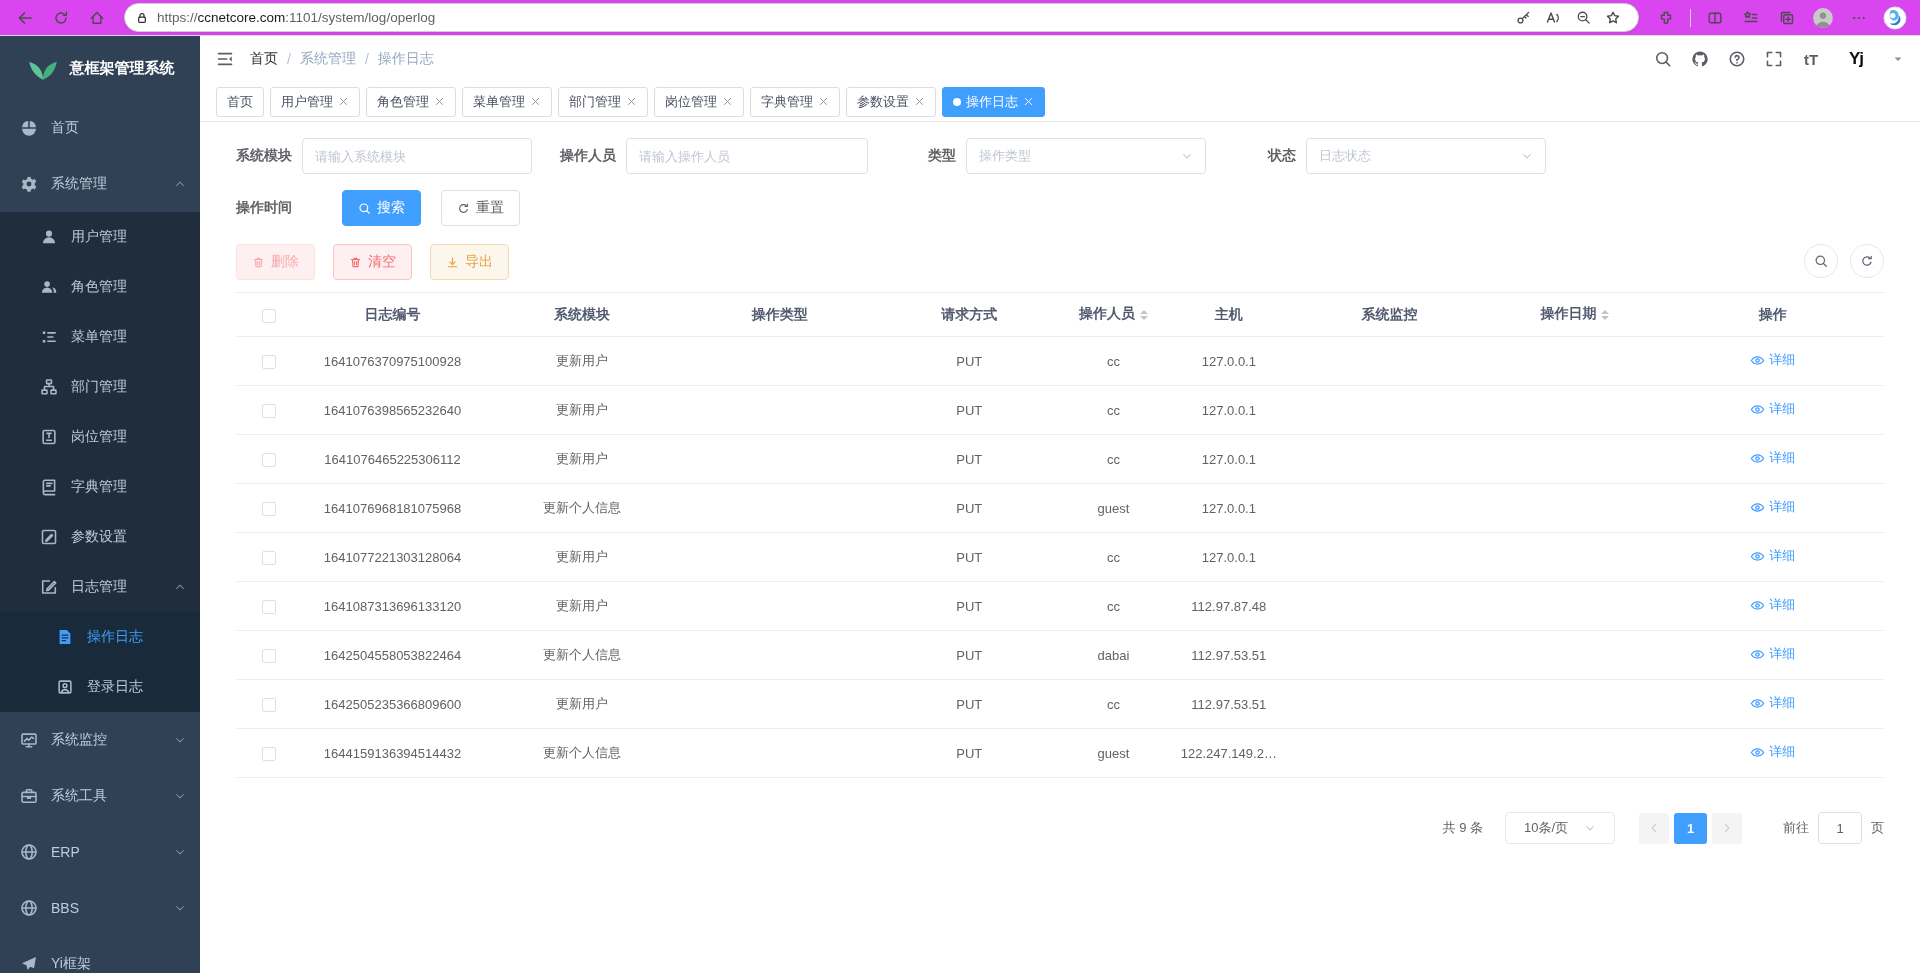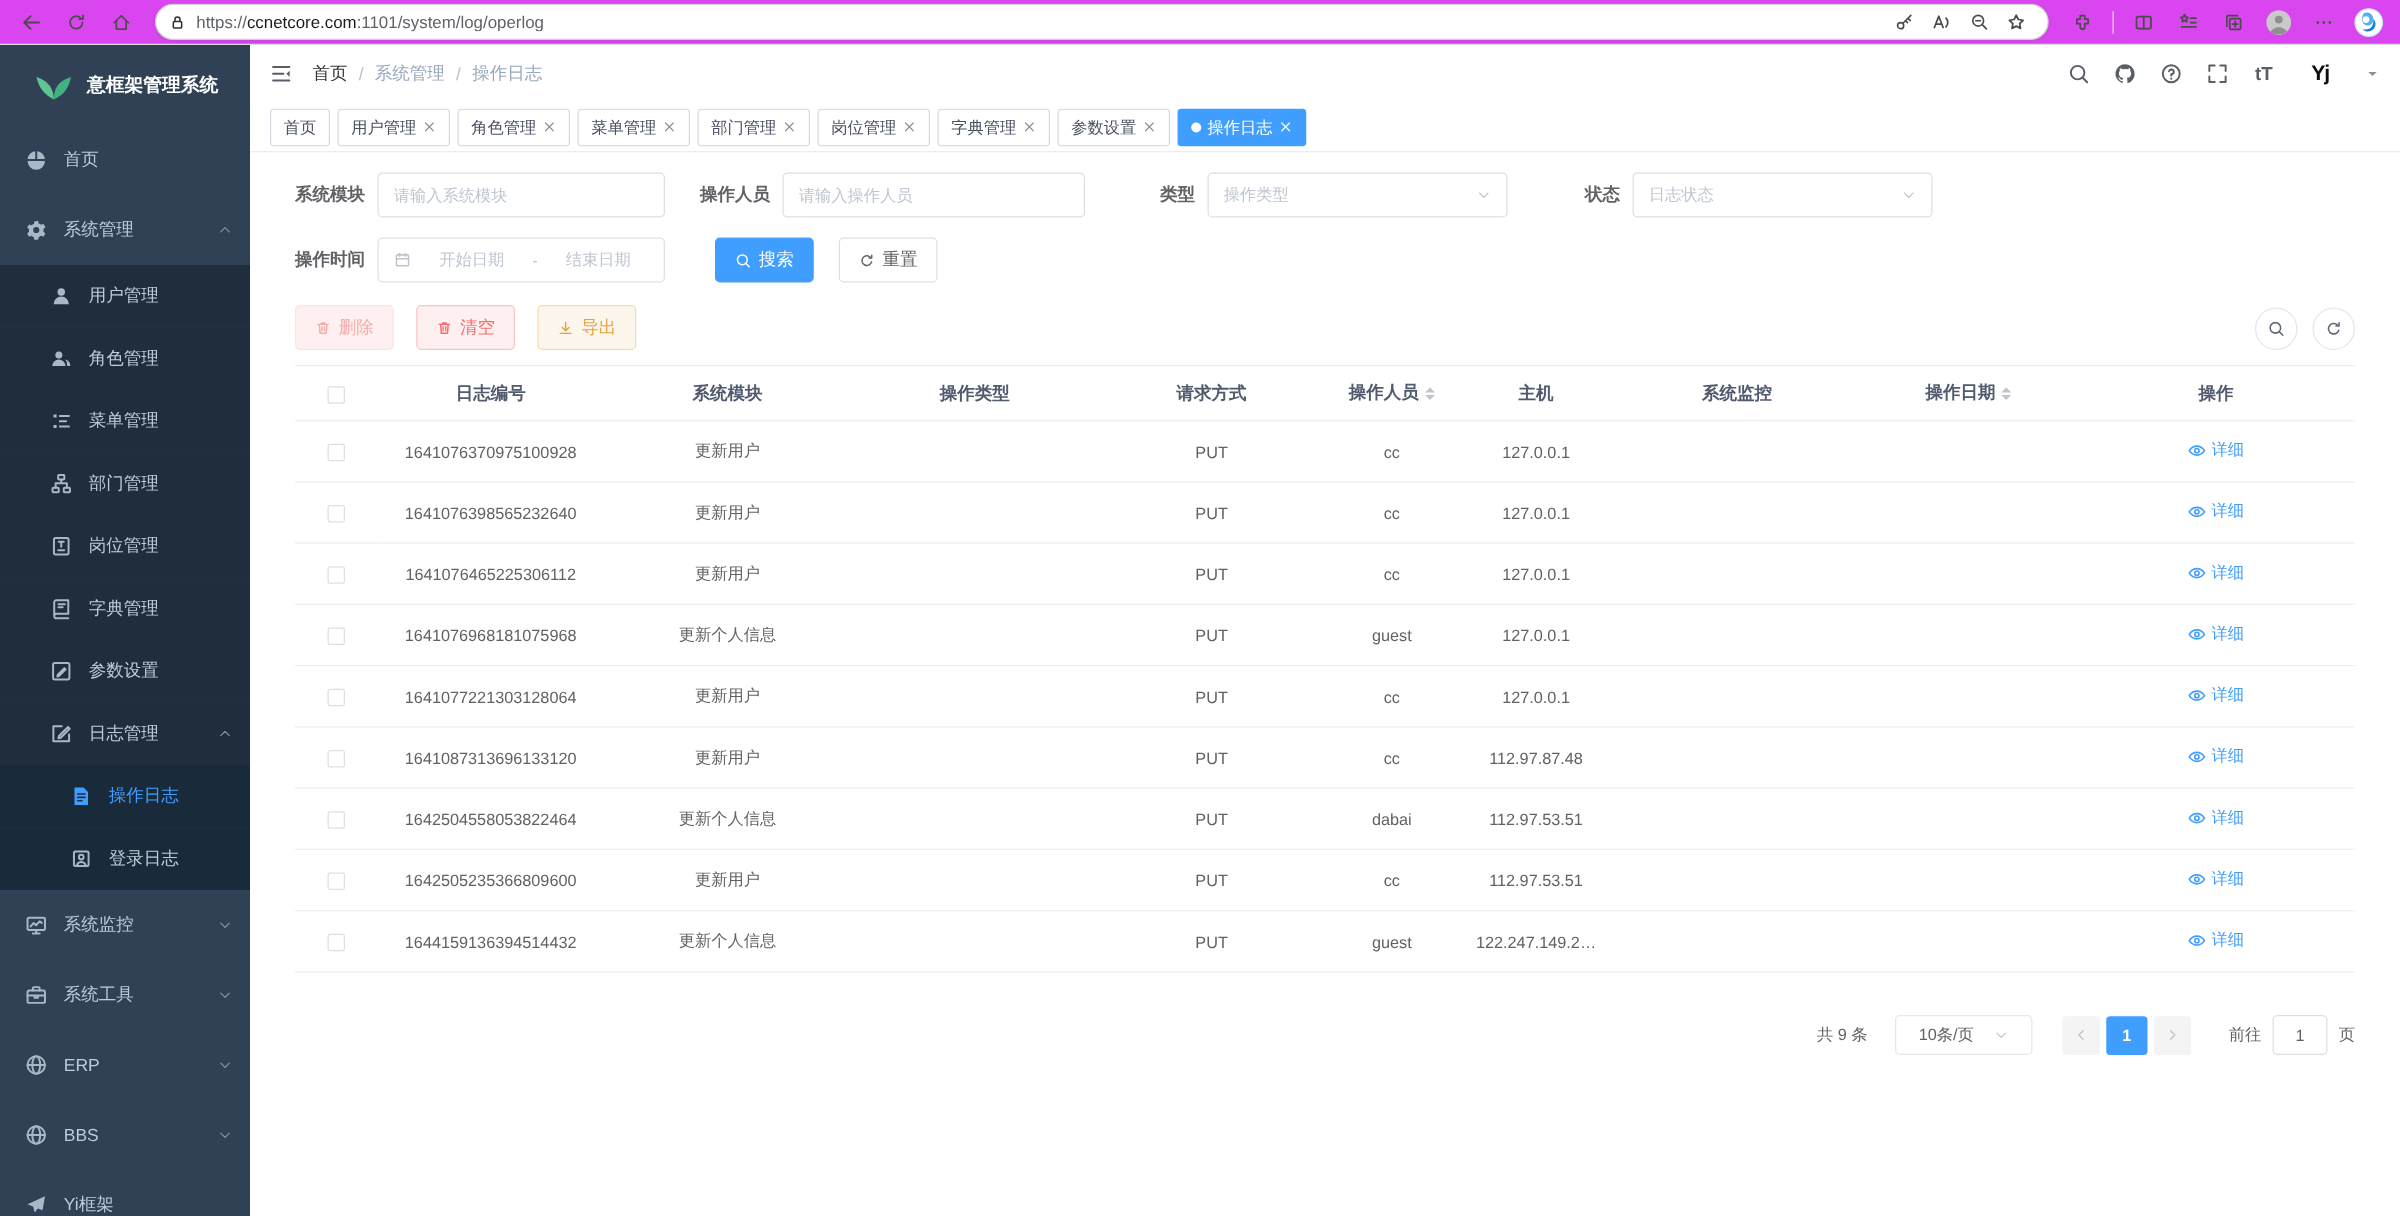--- a/index.html
+++ b/index.html
@@ -72,41 +72,41 @@
   .date-box .ds{flex:1;text-align:center}
   .mL28{margin-left:28px}.mL60{margin-left:60px}.mL62{margin-left:62px}.mL40{margin-left:40px}.mL20{margin-left:20px}
 
   .btn{height:36px;padding:0 15px;border-radius:4px;font-size:14px;display:inline-flex;align-items:center;gap:6px;border:1px solid transparent;background:#fff;cursor:pointer;font-family:inherit;white-space:nowrap}
   .btn-primary{background:#409EFF;border-color:#409EFF;color:#fff}
   .btn-default{border-color:#dcdfe6;color:#606266}
   .btn-danger-disabled{background:#fef0f0;border-color:#fde2e2;color:#f7abab;cursor:not-allowed}
   .btn-danger{background:#fef0f0;border-color:#fbc4c4;color:#f56c6c}
   .btn-warning{background:#fdf6ec;border-color:#f5dab1;color:#e6a23c}
 
-  .toolbar{display:flex;align-items:flex-end;gap:18px;margin-top:18px}
+  .toolbar{display:flex;align-items:flex-start;gap:18px;margin-top:18px}
   .tool-right{margin-left:auto;display:flex;align-items:center;gap:12px}
   .circle-btn{width:34px;height:34px;border-radius:50%;border:1px solid #e2e7f0;background:#fff;display:flex;align-items:center;justify-content:center;color:#5f6672;cursor:pointer}
 
   table{width:100%;border-collapse:collapse;margin-top:12px;table-layout:fixed}
   th{height:44px;font-size:14px;color:#515a6e;font-weight:700;text-align:center;border-top:1px solid #ebeef5;border-bottom:1px solid #ebeef5;white-space:nowrap}
   td{height:49px;font-size:13px;color:#606266;text-align:center;border-bottom:1px solid #ebeef5;white-space:nowrap;overflow:hidden;text-overflow:ellipsis}
   .cbx{width:14px;height:14px;border:1px solid #dcdfe6;border-radius:2px;display:inline-block;background:#fff;cursor:pointer;vertical-align:middle}
   .sort{display:inline-flex;flex-direction:column;margin-left:5px;vertical-align:middle}
   .sort i{width:0;height:0;border:4px solid transparent;display:block}
   .sort .up{border-bottom-color:#c0c4cc;margin-bottom:2px}
   .sort .dn{border-top-color:#c0c4cc}
   .detail-link{color:#409EFF;display:inline-flex;align-items:center;gap:4px;cursor:pointer;font-size:13px}
 
   .pager{display:flex;align-items:center;justify-content:flex-end;margin-top:34px;font-size:13px;color:#606266}
   .pager .gap{margin-left:22px}
   .psel{width:110px;height:32px;border:1px solid #e4e7ed;border-radius:4px;display:flex;align-items:center;justify-content:center;gap:16px;cursor:pointer;color:#606266}
   .pgroup{display:flex;align-items:center;gap:5px;margin-left:24px}
   .pbtn{width:30px;height:31px;border-radius:3px;background:#f4f4f5;display:flex;align-items:center;justify-content:center;color:#c0c4cc;cursor:pointer}
   .pcur{width:33px;height:31px;border-radius:3px;background:#409EFF;color:#fff;display:flex;align-items:center;justify-content:center;font-weight:700;cursor:default}
-  .goto{display:flex;align-items:center;gap:9px;margin-left:30px}
+  .goto{display:flex;align-items:center;gap:9px;margin-left:41px}
   .goto-input{width:44px;height:32px;border:1px solid #dcdfe6;border-radius:4px;text-align:center;font-size:13px;color:#606266;outline:none;font-family:inherit}
 </style>
 </head>
 <body>
 
 <div class="chrome">
   <div class="chrome-btn">
       <span class="ic i18">
         <svg viewBox="0 0 16 16" style="width:100%;height:100%" fill="none" stroke="currentColor" stroke-width="1.4" stroke-linecap="round" stroke-linejoin="round">
           <path d="M13.5 8H3M7.5 3.5 3 8l4.5 4.5"></path>
@@ -634,31 +634,20 @@
                   <path d="M3.5 6 8 10.5 12.5 6"></path>
                 </svg>
               </span>
           </div>
         </div>
       </div>
 
       <div class="filter-row">
         <div class="f-group">
           <span class="f-label">操作时间</span>
-          <div class="f-box date-box w230">
-            <span class="cal ic i14">
-                <svg viewBox="0 0 16 16" style="width:100%;height:100%" fill="none" stroke="currentColor" stroke-width="1.4" stroke-linecap="round" stroke-linejoin="round">
-                  <rect x="2.5" y="3.3" width="11" height="10" rx="1"></rect>
-                  <path d="M5.3 2v2.6M10.7 2v2.6M2.5 6.8h11"></path>
-                </svg>
-              </span>
-            <span class="ph ds">开始日期</span>
-            <span class="ph">-</span>
-            <span class="ph ds">结束日期</span>
-          </div>
         </div>
         <button class="btn btn-primary mL40">
           <span class="ic i13">
               <svg viewBox="0 0 16 16" style="width:100%;height:100%" fill="none" stroke="currentColor" stroke-width="1.4" stroke-linecap="round" stroke-linejoin="round">
                 <circle cx="7.2" cy="7.2" r="4.8"></circle>
                 <path d="M10.8 10.8 14 14"></path>
               </svg>
             </span>
           <span>搜索</span>
         </button>

